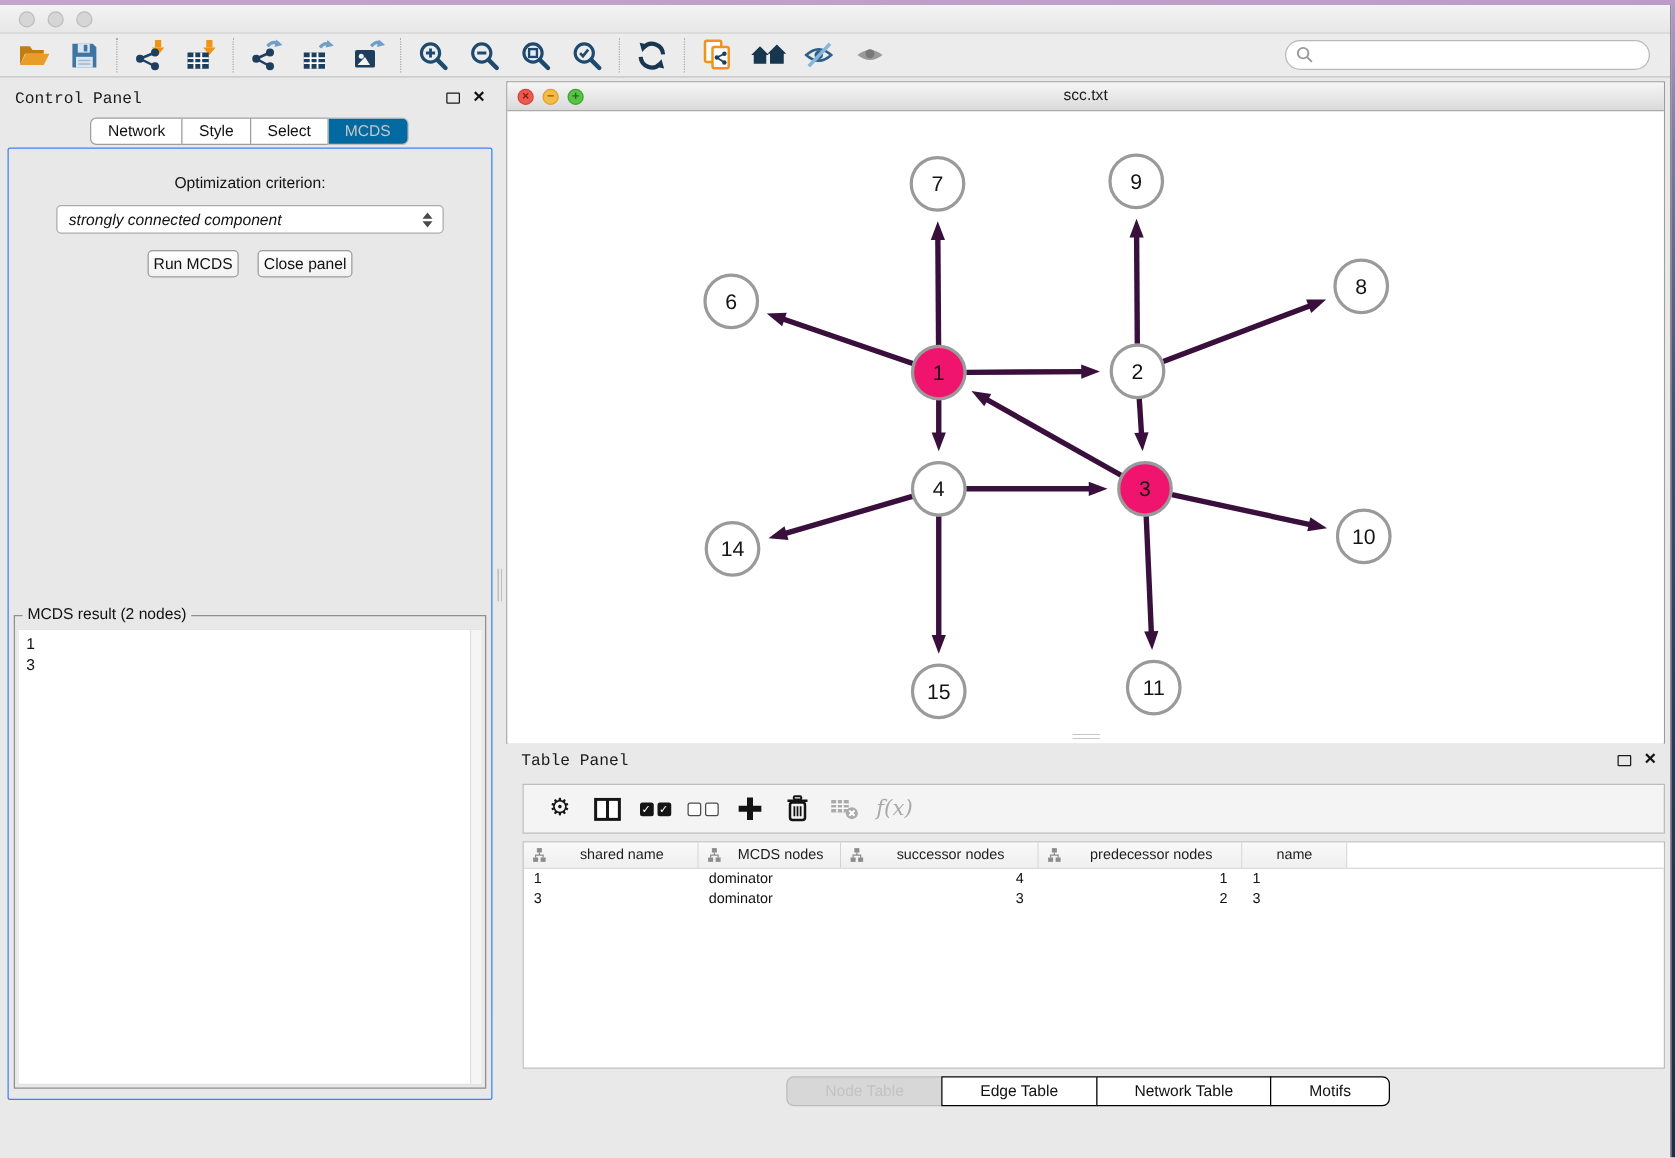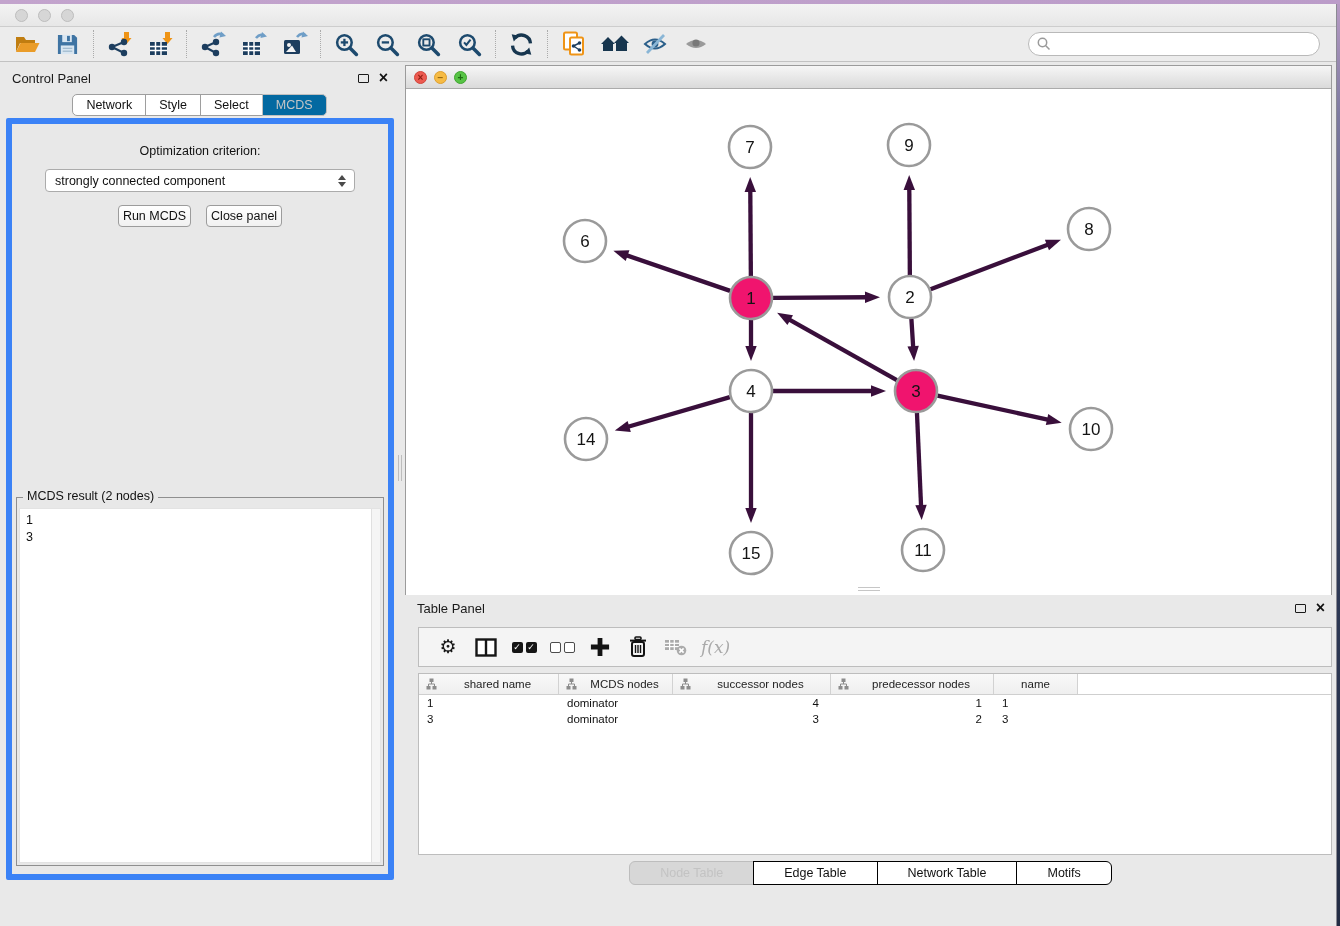--- a/index.html
+++ b/index.html
@@ -27,37 +27,37 @@
     border-bottom:1px solid #c2c2c2; display:flex; align-items:center; padding:0 6px; }
   .tbtn { width:41px; height:30px; display:flex; align-items:center; justify-content:center; cursor:default; }
   .tsep { border-left:1px dotted #ababab; height:28px; margin:0 5px; }
   .search-wrap { margin-left:auto; margin-right:10px; position:relative; width:292px; height:24px; }
   .search-wrap input { width:100%; height:100%; border:1px solid #b9b9b9; border-radius:12px;
     background:#fff; padding-left:28px; font-size:12px; outline:none; }
   .search-wrap svg { position:absolute; left:9px; top:5px; }
 
   
   .control-panel { position:absolute; left:0; top:65px; width:400px; height:823px; }
-  .panel-header { height:26px; display:flex; align-items:center; padding:0 12px; }
+  .panel-header { height:26px; display:flex; align-items:center; padding:0 12px;font-family:Liberation Mono, monospace; }
   .panel-header .ph-title { font-size:13px; color:#1a1a1a; }
   .panel-header .ph-icons { margin-left:auto; display:flex; align-items:center; gap:10px; }
   .float-box { width:11px; height:9px; border:1.6px solid #1a1a1a; border-radius:1px; display:inline-block; }
   .close-x { font-size:16px; font-weight:bold; color:#111; line-height:14px; }
   .cp-tabs { display:flex; justify-content:center; margin-top:3px; position:relative; z-index:2; }
   .cp-tab { padding:3px 13px; font-size:12.5px; color:#111; background:#fff;
     border:1px solid #9e9e9e; margin-left:-1px; }
   .cp-tab:first-child { border-radius:5px 0 0 5px;text-align:center; }
   .cp-tab:last-child { border-radius:0 5px 5px 0; }
   .cp-tab.active { background:#0369a1; color:#c6c6c6; border-color:#bfbfbf; }
   .cp-content { position:absolute; left:6px; right:6px; top:53px; bottom:8px;
-    background:#e8e8e8; border:6px solid #3b82f6; border-radius:2px; }
+    background:#e8e8e8; border:1px solid #3b82f6; border-radius:2px; }
   .opt-label { text-align:center; margin-top:20px; font-size:12.5px; color:#111; }
   .select-box { position:relative; width:310px; height:23px; margin:11px auto 0;
     background:#fff; border:1px solid #ababab; border-radius:4px;
-    font-size:12.5px; color:#111; display:flex; align-items:center; padding-left:9px; }
+    font-size:12.5px; color:#111; display:flex; align-items:center; padding-left:9px;font-style:italic; }
   .updown { position:absolute; right:8px; top:50%; transform:translateY(-50%);
     display:flex; flex-direction:column; gap:2px; }
   .updown i { width:0; height:0; border-left:4px solid transparent; border-right:4px solid transparent; }
   .updown .u { border-bottom:5px solid #4a4a4a; }
   .updown .d { border-top:5px solid #4a4a4a; }
   .btn-row { display:flex; justify-content:center; gap:15px; margin-top:13px; }
   .pbtn { background:linear-gradient(#ffffff,#f1f1f1); border:1px solid #9c9c9c; border-radius:4px;
     padding:3px 4px; font-size:12.5px; color:#111; }
   .result-group { position:absolute; left:4px; right:4px; top:373px; bottom:8px;
     border:1px solid #8f8f8f; background:#e8e8e8; }
@@ -357,20 +357,21 @@
 
   <div class="vhandle"></div>
 
   <div class="net-window">
     <div class="net-titlebar">
       <div class="net-lights">
         <span class="nlight nl-red">×</span>
         <span class="nlight nl-yellow">−</span>
         <span class="nlight nl-green">+</span>
       </div>
+      <div class="net-title">scc.txt</div>
     </div>
     <svg id="graph-svg" class="net-canvas" width="925" height="506" viewBox="0 0 925 506">
         <line x1="344.85430783059013" y1="187.00048241911261" x2="344.2781395961461" y2="99.99907901805771" stroke="#390f3b" stroke-width="4.3"></line>
         <polygon points="344.19867114010435,87.99934215575551 349.99788171975007,102.96126571701343 338.598131700563,103.0367607502531" fill="#390f3b"></polygon>
         <line x1="324.1924875913935" y1="201.85525176330984" x2="218.72343278006693" y2="165.63997390640853" stroke="#390f3b" stroke-width="4.3"></line>
         <polygon points="207.37388055719066,161.74283850457752 223.4119601516557,161.22322045100003 219.70968151991627,172.0052950627325" fill="#390f3b"></polygon>
         <line x1="366.9995649035371" y1="208.86163795658152" x2="462.0008306387019" y2="208.26414571925343" stroke="#390f3b" stroke-width="4.3"></line>
         <polygon points="474.00059331335854,208.18867551375246 459.03673831765076,213.98290054109057 458.96504162242485,202.5831260001668" fill="#390f3b"></polygon>
         <line x1="345" y1="231" x2="345" y2="260" stroke="#390f3b" stroke-width="4.3"></line>
         <polygon points="345,272 339.3,257 350.7,257" fill="#390f3b"></polygon>

